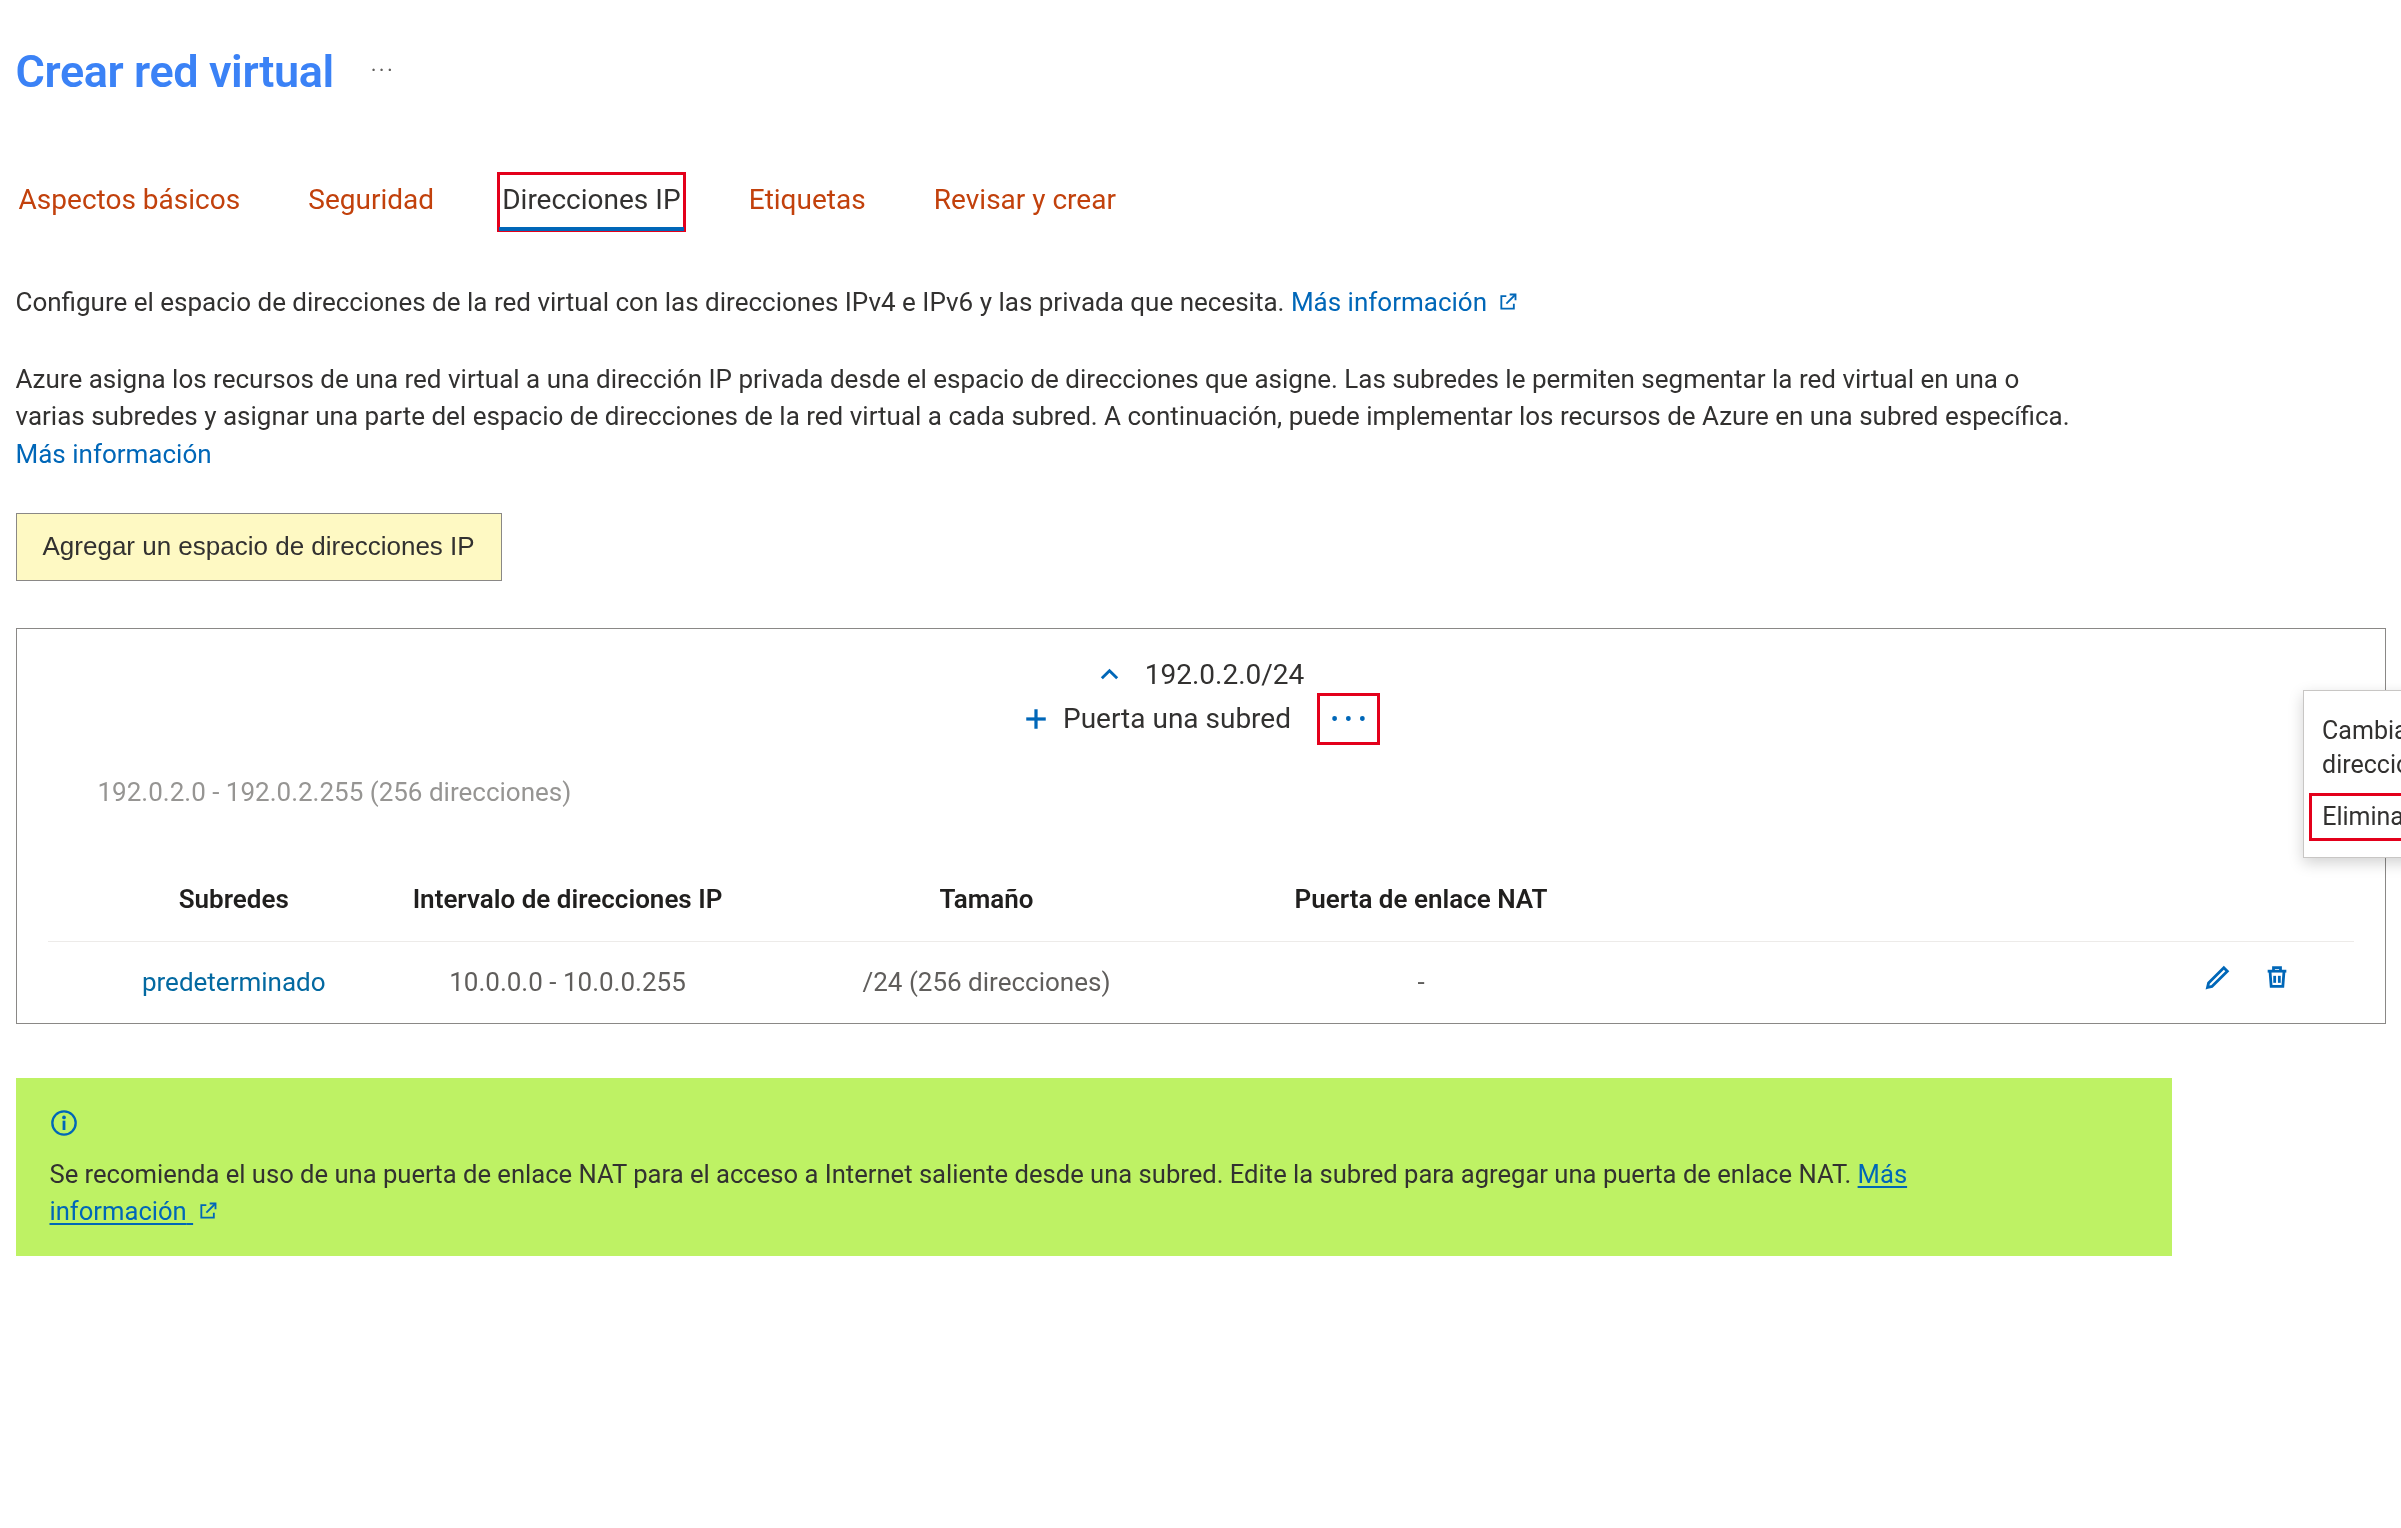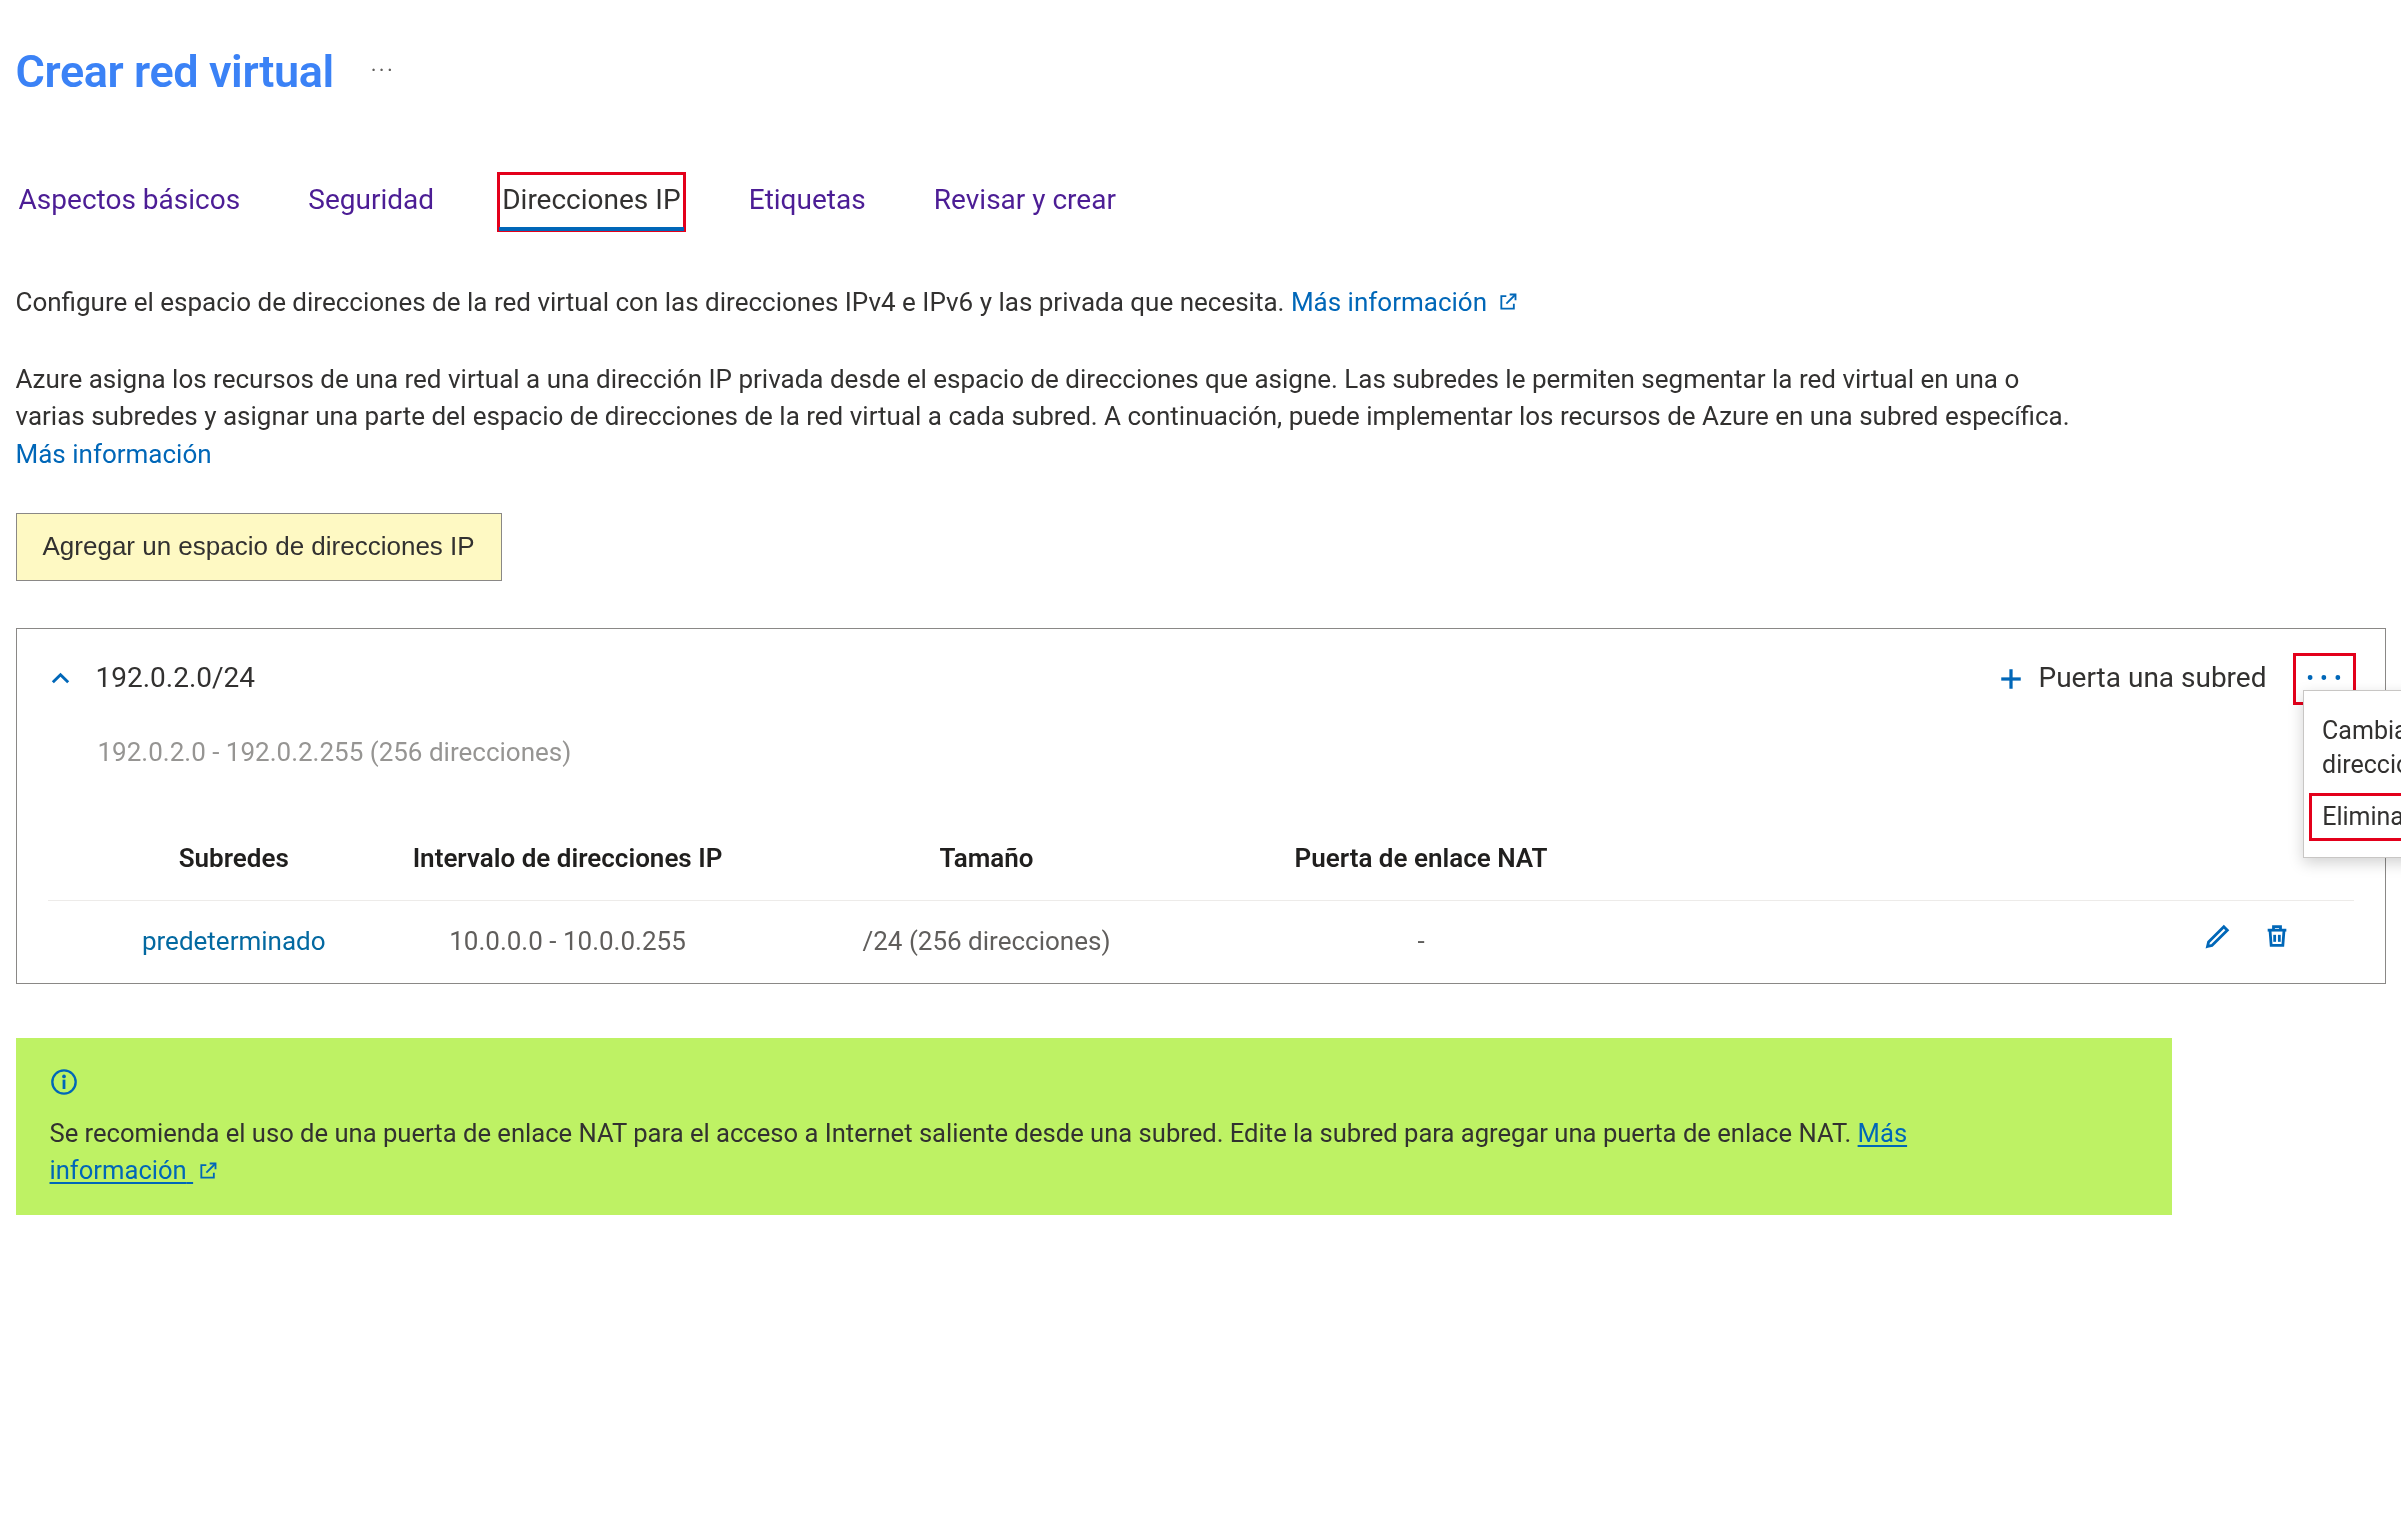--- a/index.html
+++ b/index.html
@@ -17,21 +17,21 @@
     position: relative;
   }
 
   
   .header-row { display: flex; align-items: center; margin-top: 23px; margin-bottom: 70px; }
   .page-title { font-size: 45px; font-weight: 600; color: #3b82f6; letter-spacing: -0.4px; }
   .title-more { margin-left: 37px; color: #605e5c; font-size: 22px; letter-spacing: 2.3px; cursor: pointer; }
 
   
   .tabs { display: flex; align-items: flex-end; gap: 62px; margin-bottom: 54px; }
-  .tab { font-size: 28px; color: #4c1d95; padding: 6.2px 3.1px 9.3px 3.1px; cursor: pointer; position: relative; }
+  .tab { font-size: 28px; color: #c2410c; padding: 6.2px 3.1px 9.3px 3.1px; cursor: pointer; position: relative; }
   .tab.active { color: #323130; }
   .tab.active::after {
     content: "";
     position: absolute;
     left: 0; right: 0; bottom: -1.6px;
     height: 4.7px;
     background: #0067b8;
   }
   .hl-red { outline: 3.1px solid #e3001b; outline-offset: -1.6px; }
 
@@ -63,22 +63,23 @@
 
   
   .panel {
     border: 1.6px solid #8a8886;
     padding: 26px 31px 0 31px;
     position: relative;
   }
   .panel-head {
     display: flex;
     align-items: center;
-    justify-content: space-between;
+    justify-content: flex-start;
     margin-bottom: 31px;
+    flex-direction: column;
   }
   .panel-head-left { display: flex; align-items: center; gap: 22px; font-size: 28px; color: #323130; }
   .chevron {
     width: 26px; height: 26px; display: inline-flex; align-items: center; justify-content: center;
     color: #0067b8;
   }
   .chevron svg { width: 23px; height: 23px; stroke: #0067b8; stroke-width: 3; fill: none; }
 
   .panel-head-right { display: flex; align-items: center; gap: 28px; }
   .add-subnet { display: inline-flex; align-items: center; gap: 14px; font-size: 28px; color: #323130; cursor: pointer; }

